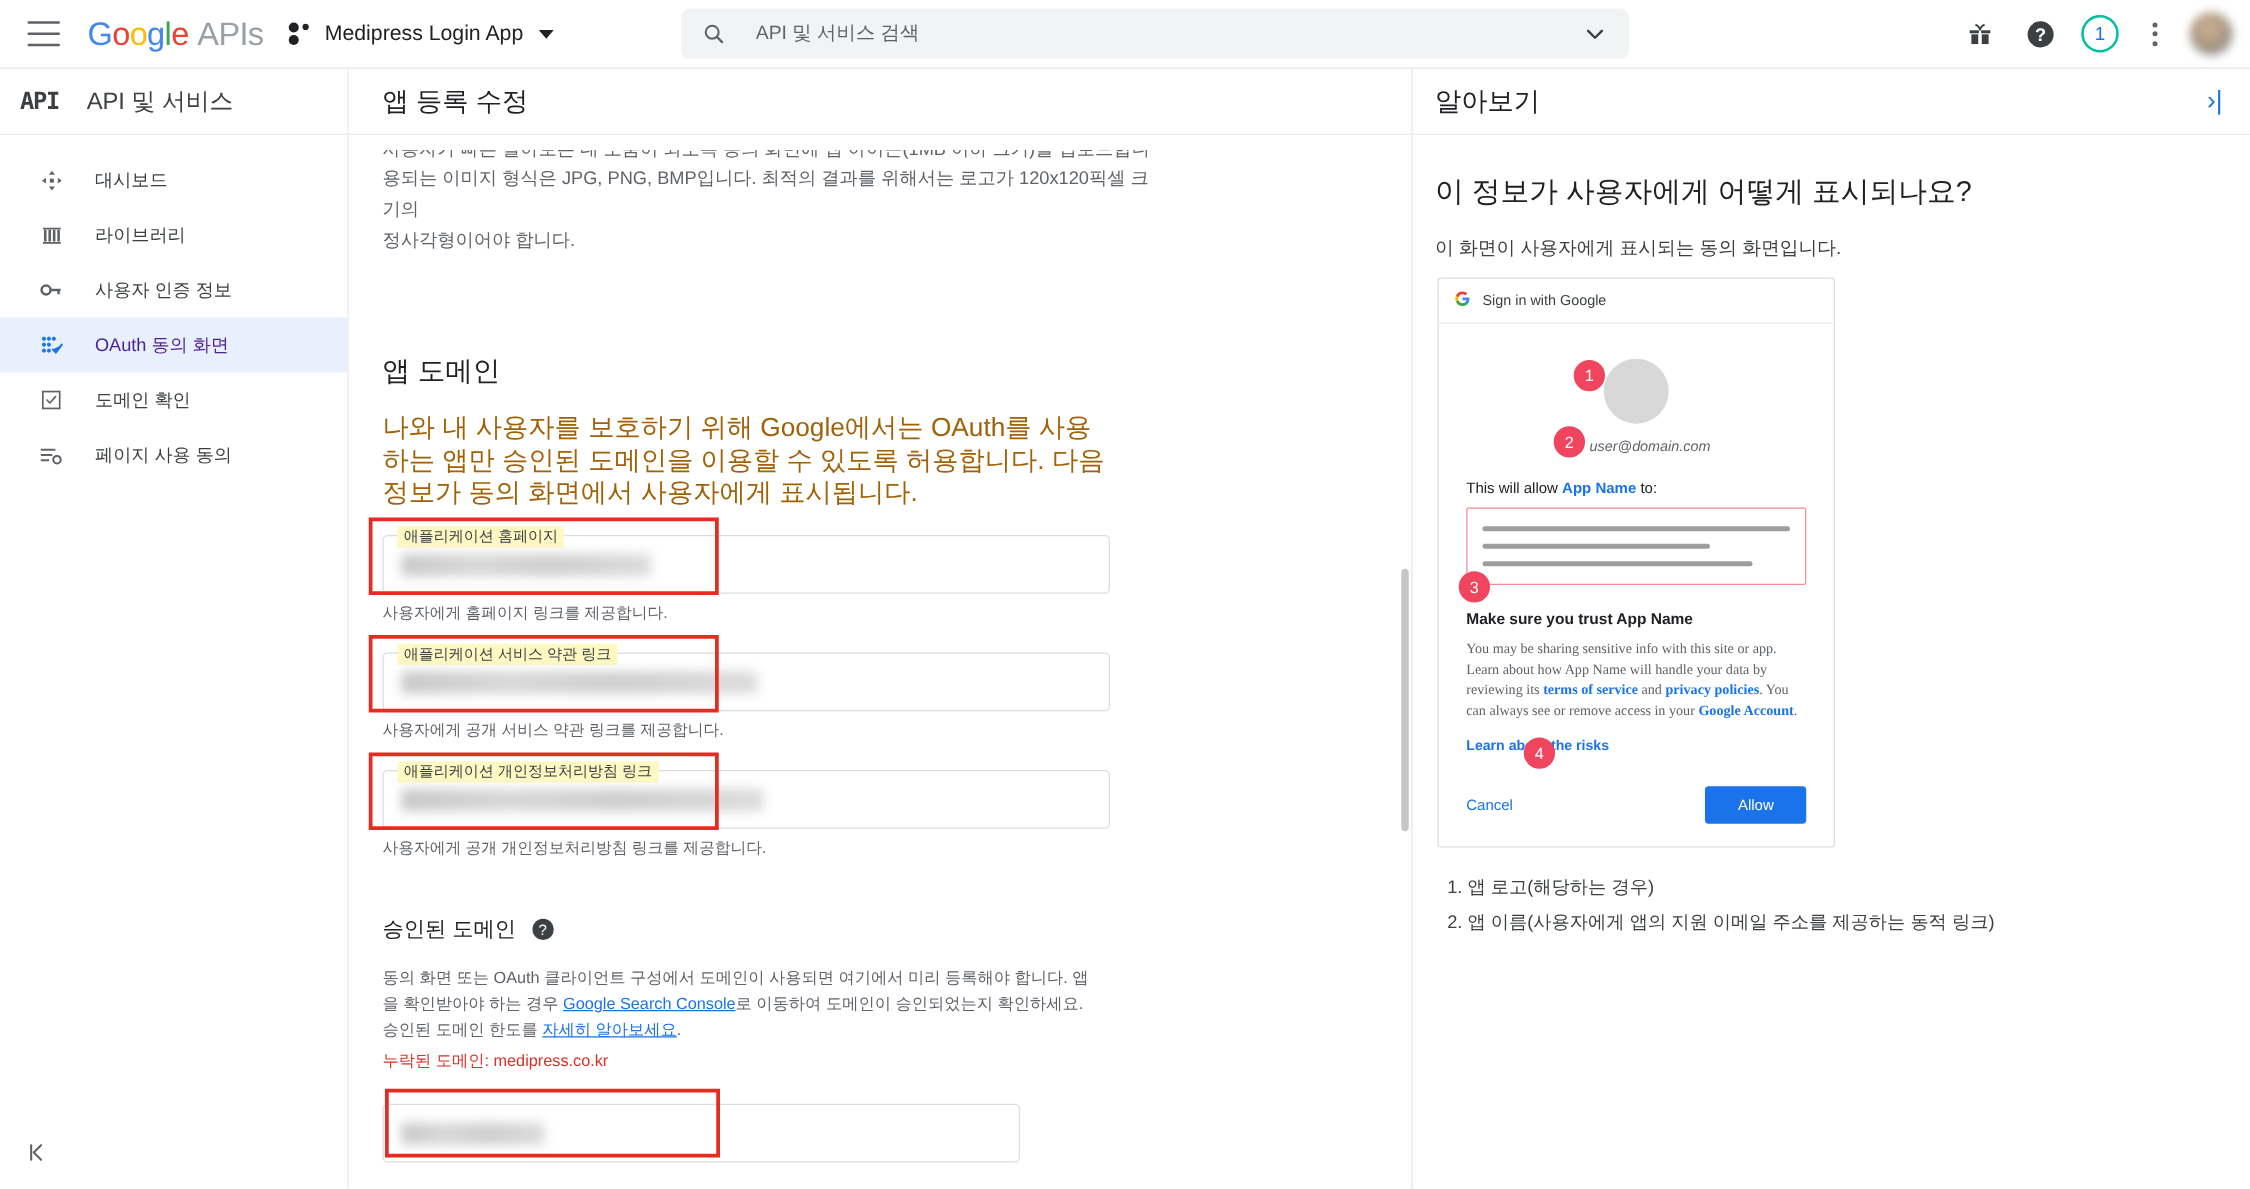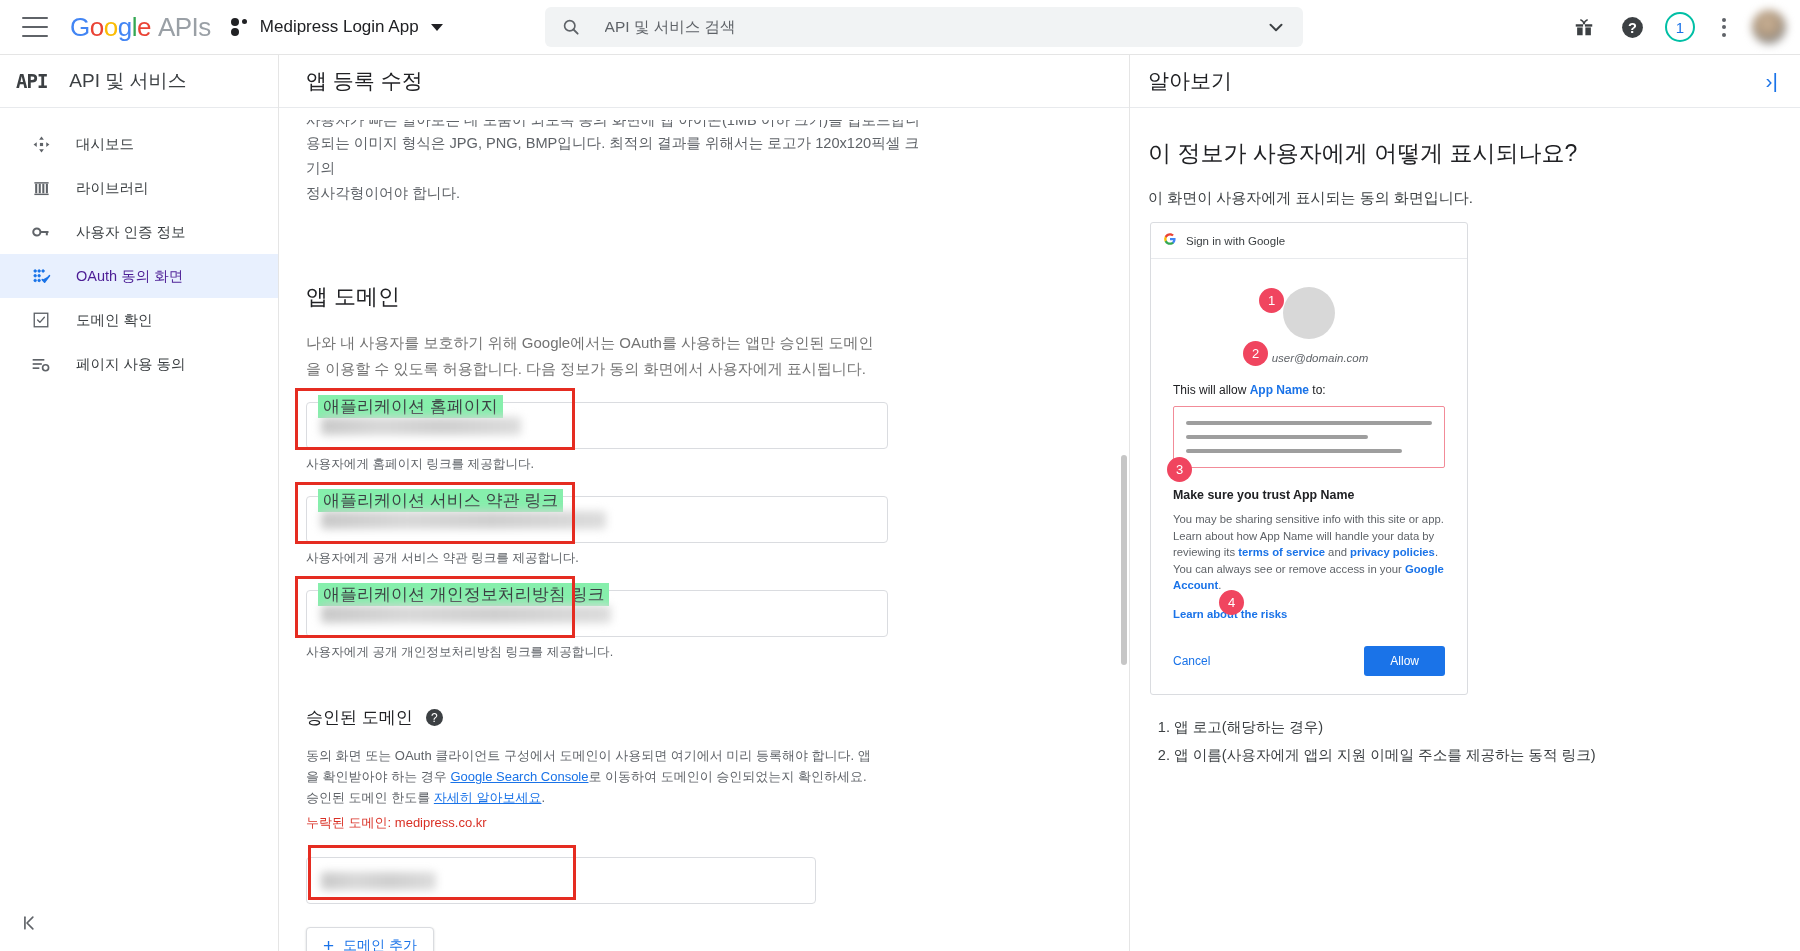--- a/index.html
+++ b/index.html
@@ -84,31 +84,31 @@
     height:53px; border-bottom:1px solid #e8eaed; display:flex; align-items:center;
     padding-left:27px; background:#fff; position:relative; z-index:6;
   }
   .center-head h1{ margin:0; font-size:21px; font-weight:400; color:#202124;}
   .center-body{ position:relative; padding:0 0 0 27px; }
   .scrollcut{ color:#5f6368; font-size:14.6px; line-height:25px; max-width:620px;}
   .scrollcut .cutline{ height:11px; overflow:hidden; color:#5f6368; position:relative;}
   .scrollcut .cutline span{ position:relative; top:-12px; display:block;}
 
   h2.sec{ font-size:22px; font-weight:400; margin:76px 0 0 0; color:#202124;}
-  p.desc{ font-size:15px; line-height:26px; color:#737373; margin:18px 0 0 0; max-width:582px;}
+  p.desc{ font-size:21px; line-height:26px; color:#a16207; margin:18px 0 0 0; max-width:582px;}
 
   
   .field-wrap{ position:relative; margin-top:14px; }
   .mfield{
     width:582px; height:47px; border:1px solid #dadce0; border-radius:4px;
     position:relative; background:#fff;
   }
   .mfield .lbl{
-    position:absolute; top:-8px; left:11px; background:#86efac; padding:0 5px;
-    font-size:17px; color:#3c4043;
+    position:absolute; top:-8px; left:11px; background:#fef9c3; padding:0 5px;
+    font-size:12px; color:#3c4043;
   }
   .blurval{
     position:absolute; left:14px; top:14px; height:18px; border-radius:3px;
     background:linear-gradient(90deg,#c9c9c9,#d8d8d8 30%,#cfcfcf 60%,#dcdcdc);
     filter:blur(4.2px);
   }
   .helper{ font-size:12.6px; color:#5f6368; margin-top:7px; }
 
   .redbox{ position:absolute; border:3.5px solid #e52c21; pointer-events:none; }
 
@@ -150,21 +150,21 @@
   .pv-title{ font-size:19px; line-height:27px; color:#202124; margin-top:16px;}
   .pv-title b{ color:#1a73e8; font-weight:normal;}
   .pv-acct{ display:flex; align-items:center; justify-content:center; gap:7px; margin-top:11px; font-size:11.5px; color:#5f6368;font-style:italic;}
   .pv-avatar{ width:15px;height:15px;border-radius:50%;background:#7b9cf5; position:relative;}
   .pv-avatar::after{ content:""; position:absolute; left:3.5px; top:3px; width:8px;height:8px;border-radius:50%;background:#fff;}
   .pv-allow-lbl{ text-align:left; font-size:12px; color:#202124; margin-top:18px;}
   .pv-allow-lbl a{ color:#1a73e8; font-weight:bold; text-decoration:none;}
   .pv-scopebox{ border:1px solid #f28b98; border-radius:2px; margin-top:9px; padding:14px 12px; }
   .pv-bar{ height:4px; background:#9e9e9e; border-radius:2px; margin-bottom:10px;}
   .pv-trust{ text-align:left; font-size:12.4px; font-weight:bold; color:#202124; margin-top:20px;}
-  .pv-body{ text-align:left; font-size:11.3px; line-height:16.5px; color:#5f6368; margin-top:9px;}
+  .pv-body{ text-align:left; font-size:11.3px; line-height:16.5px; color:#5f6368; margin-top:9px;font-family:Liberation Serif, serif;}
   .pv-body a{ color:#1a73e8; font-weight:bold; text-decoration:none;}
   .pv-risk{ text-align:left; font-size:11.3px; color:#1a73e8; font-weight:bold; margin-top:14px;}
   .pv-actions{ display:flex; align-items:center; justify-content:space-between; margin-top:26px;}
   .pv-cancel{ font-size:12px; color:#1a73e8; cursor:pointer;}
   .pv-allow{ background:#1a73e8; color:#fff; font-size:12px; padding:8px 26px; border-radius:3px; cursor:pointer;}
 
   .marker{
     position:absolute; width:25px;height:25px;border-radius:50%;
     background:#f0455f; color:#fff; font-size:13px;
     display:flex;align-items:center;justify-content:center; z-index:5;

